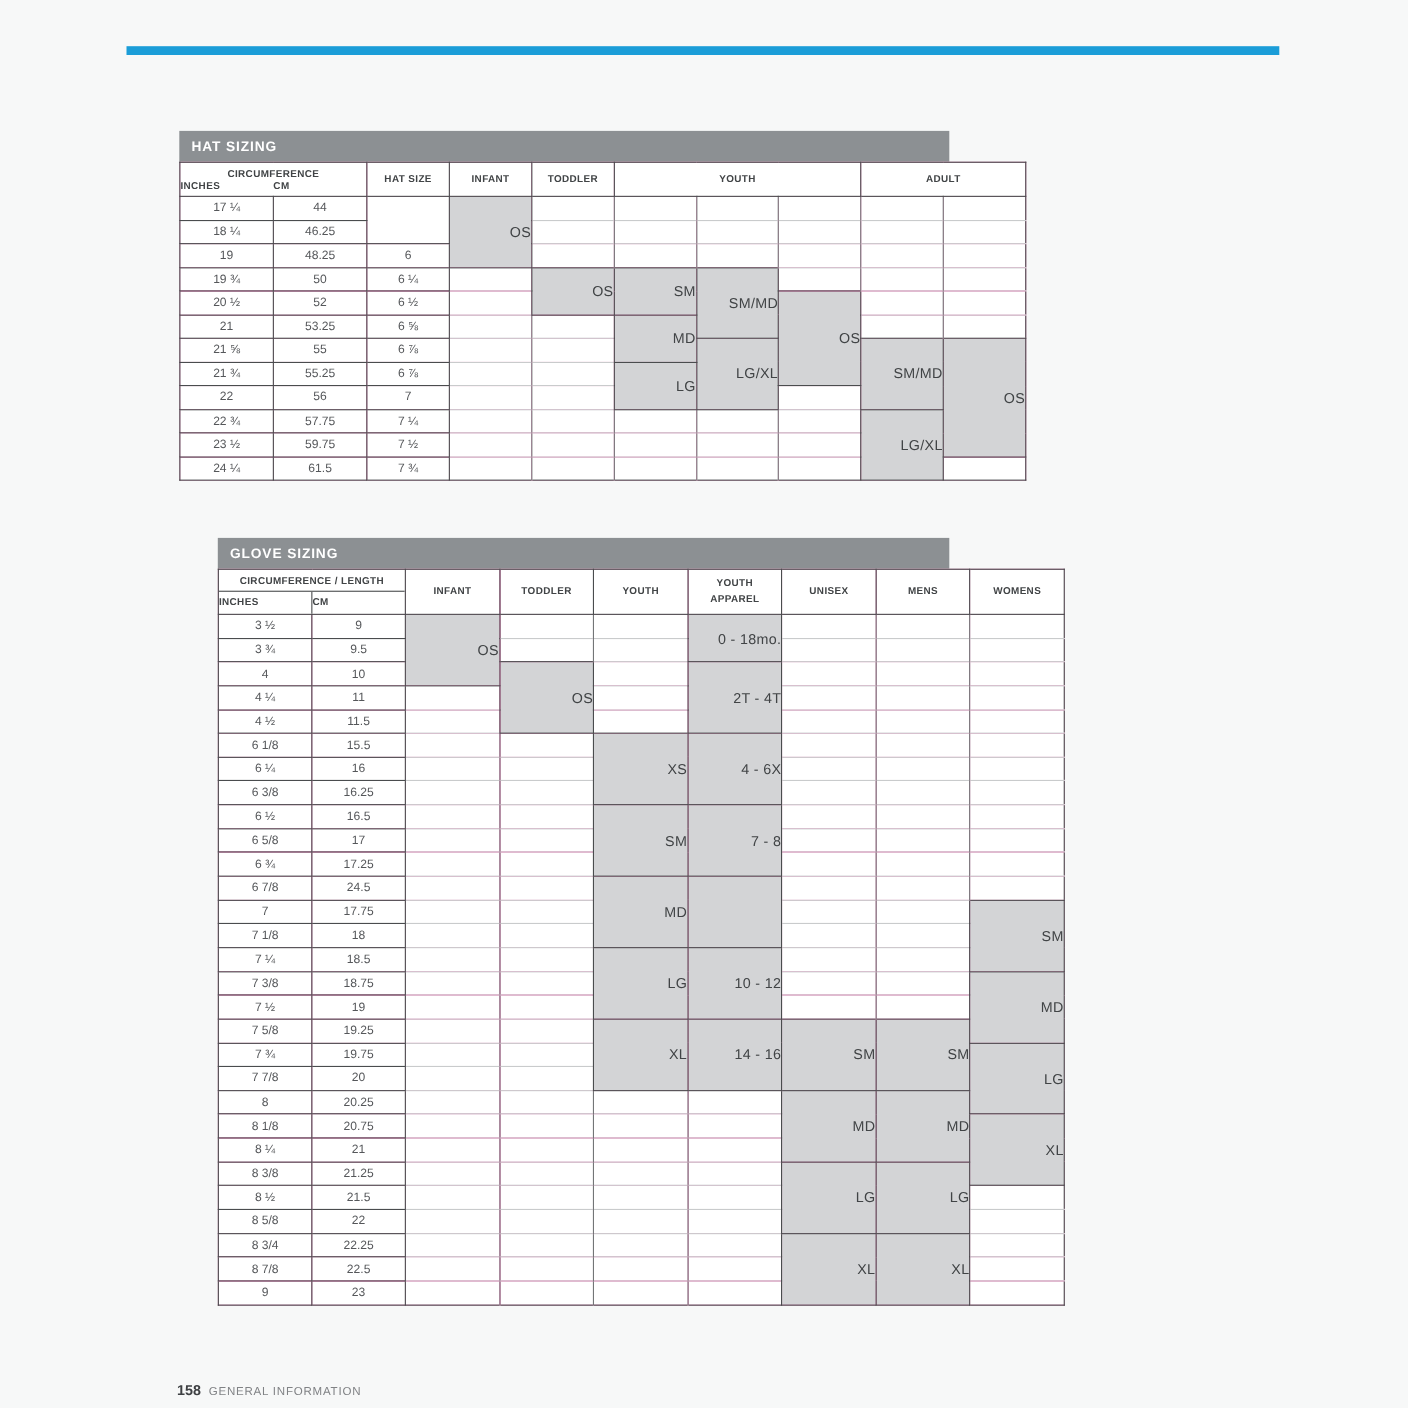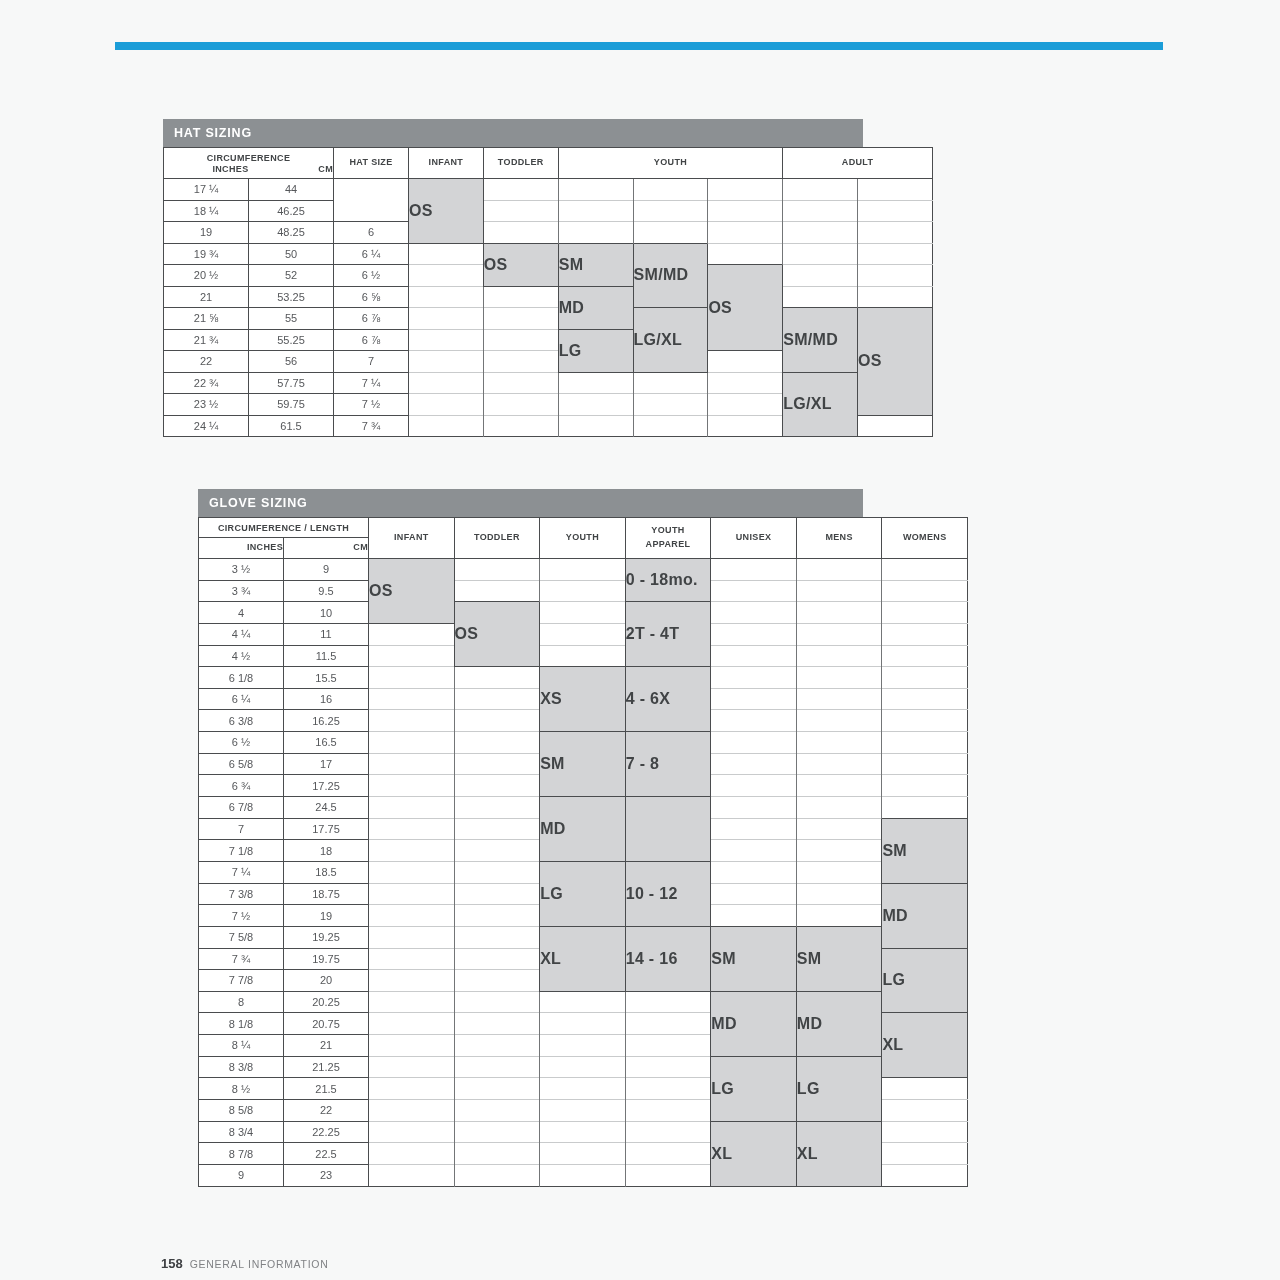--- a/index.html
+++ b/index.html
@@ -40,40 +40,40 @@
     background:#ffffff;
   }
   .grid-hat thead tr   { height:31px; }
   .grid-glove thead tr { height:41px;margin-top:36px; }
   .circ { padding:0; vertical-align:top; }
   .grid-hat .circ-top { padding-top:5px; height:16px; line-height:11px; }
   .grid-glove .circ-top { height:20px; line-height:20px; border-bottom:1px solid var(--line-dark,#4a4c4e); }
   .circ-sub { display:flex; }
   .grid-hat .circ-sub { height:13px; line-height:11px; }
   .grid-glove .circ-sub { height:20px; line-height:19px; }
-  .circ-sub span { flex:1; text-align:right; }
+  .circ-sub span { flex:1; text-align:left; }
   .grid-glove .circ-sub span + span { border-left:1px solid var(--line-dark,#4a4c4e); }
   .grid-hat tbody tr   { height:21.5px; }
   .grid-glove tbody tr { height:21.65px; }
   .meas {
     border:1px solid var(--line-dark,#4a4c4e);
     font-size:11px; color:var(--text-med,#55575a);
     text-align:center; vertical-align:middle; background:#ffffff;
   }
   .empty {
     border-left:1px solid var(--line-mid,#737577);
     border-top:1px solid var(--line-light,#c9cbcc);
     background:#ffffff;
   }
   .sized {
     border:1.5px solid var(--line-dark,#4a4c4e);
     background:var(--cell-gray,#d3d4d6);
-    font-size:16px; font-weight:bold; letter-spacing:0.3px;
+    font-size:13px; font-weight:normal; letter-spacing:0.3px;
     color:var(--text-dark,#414446);
-    text-align:left; vertical-align:middle;
+    text-align:right; vertical-align:middle;
   }
   .footer {
     position:absolute; left:161px; top:1256px;
     display:flex; align-items:baseline; gap:7px;
   }
   .pnum { font-size:13px; font-weight:bold; color:#3e4043; }
   .psec { font-size:10.5px; color:#808285; letter-spacing:0.7px; }
 </style>
 </head>
 <body>

